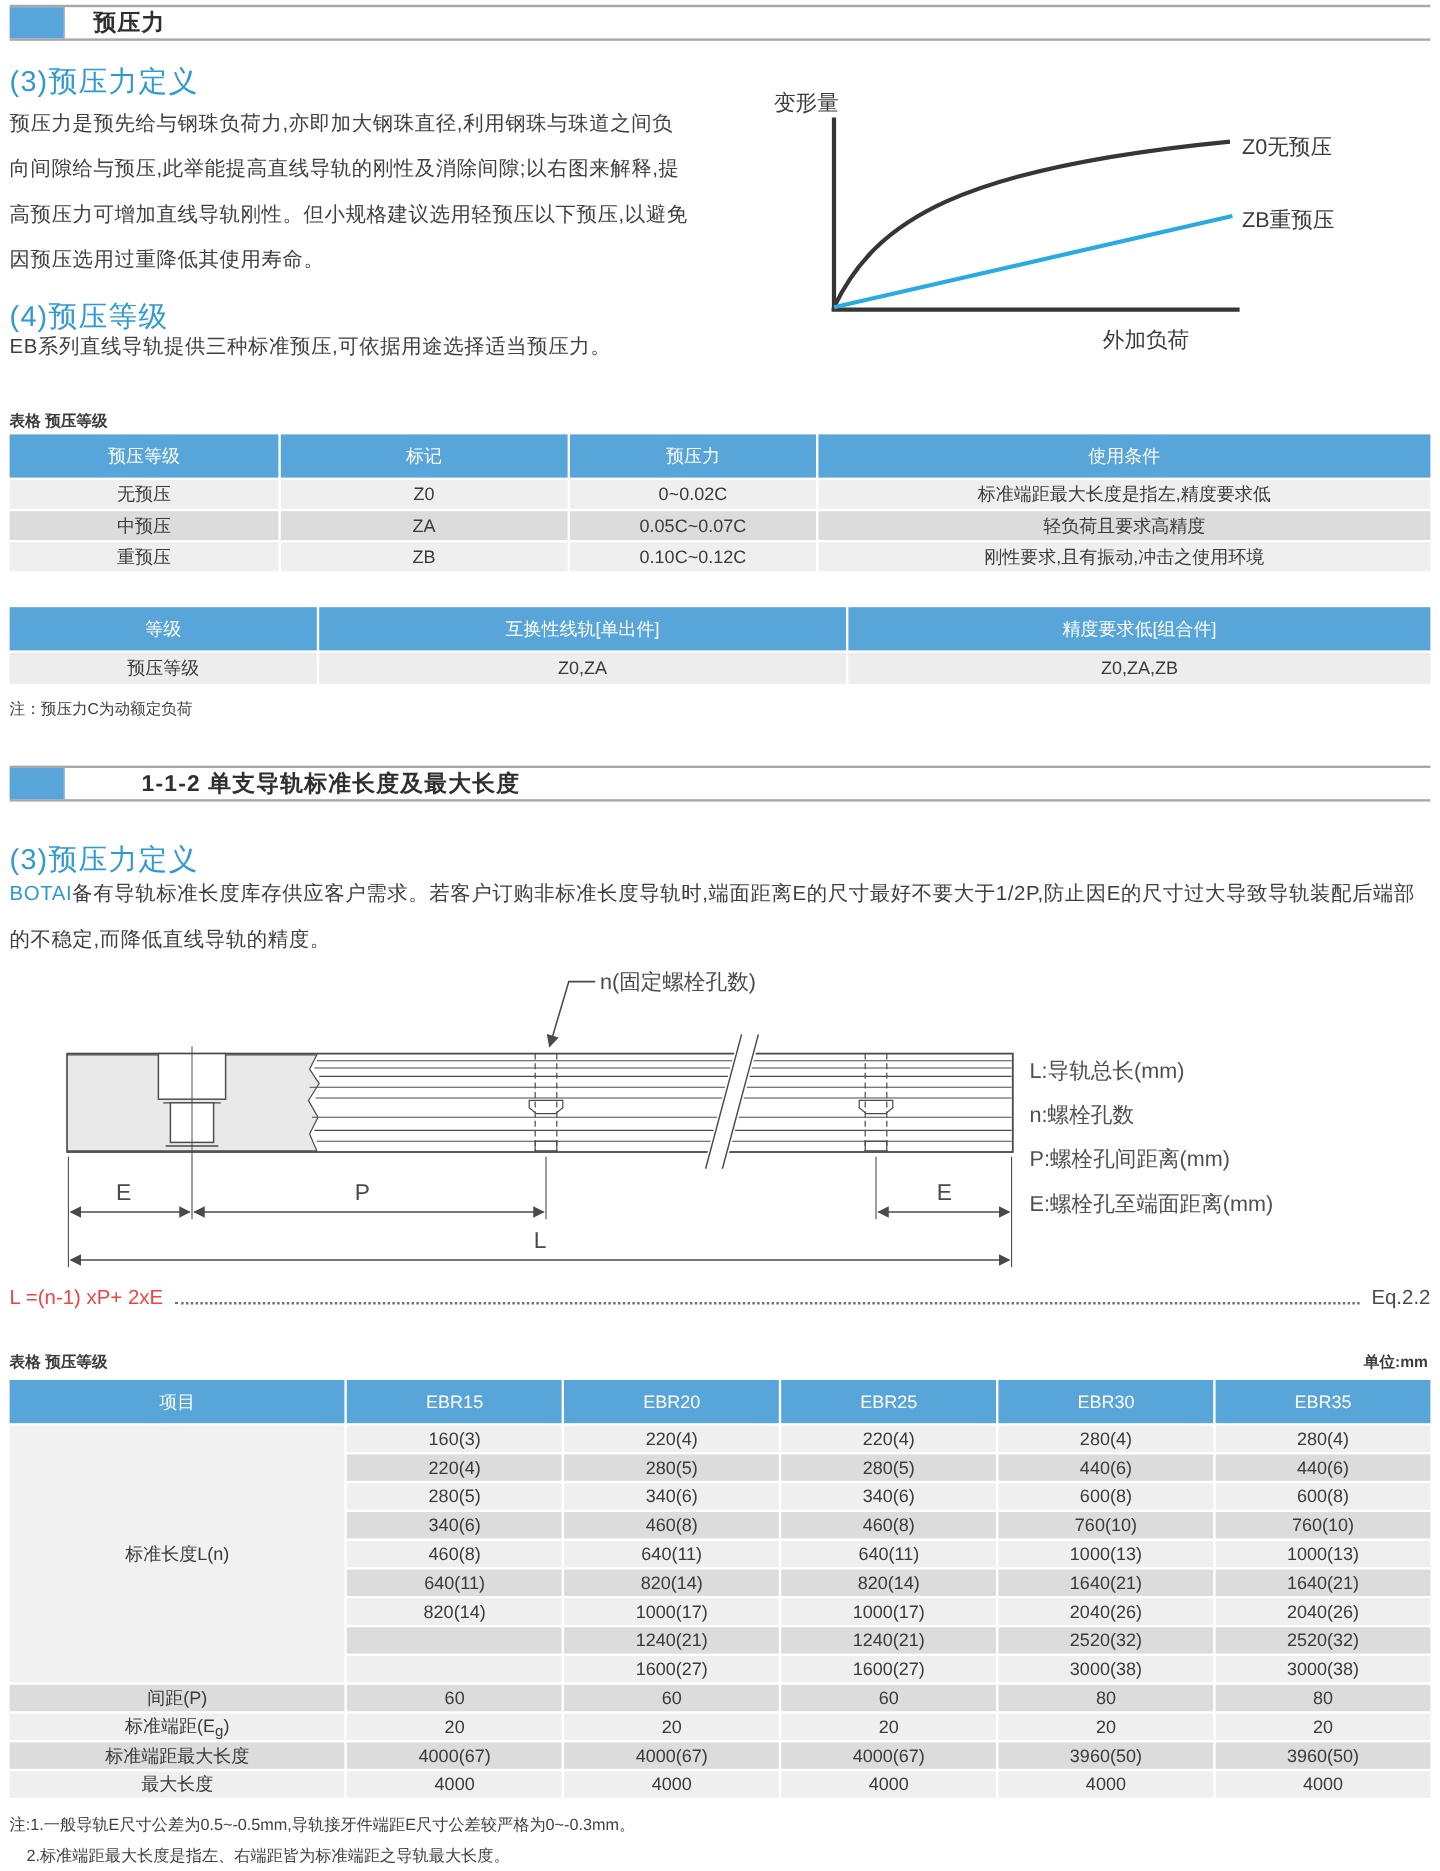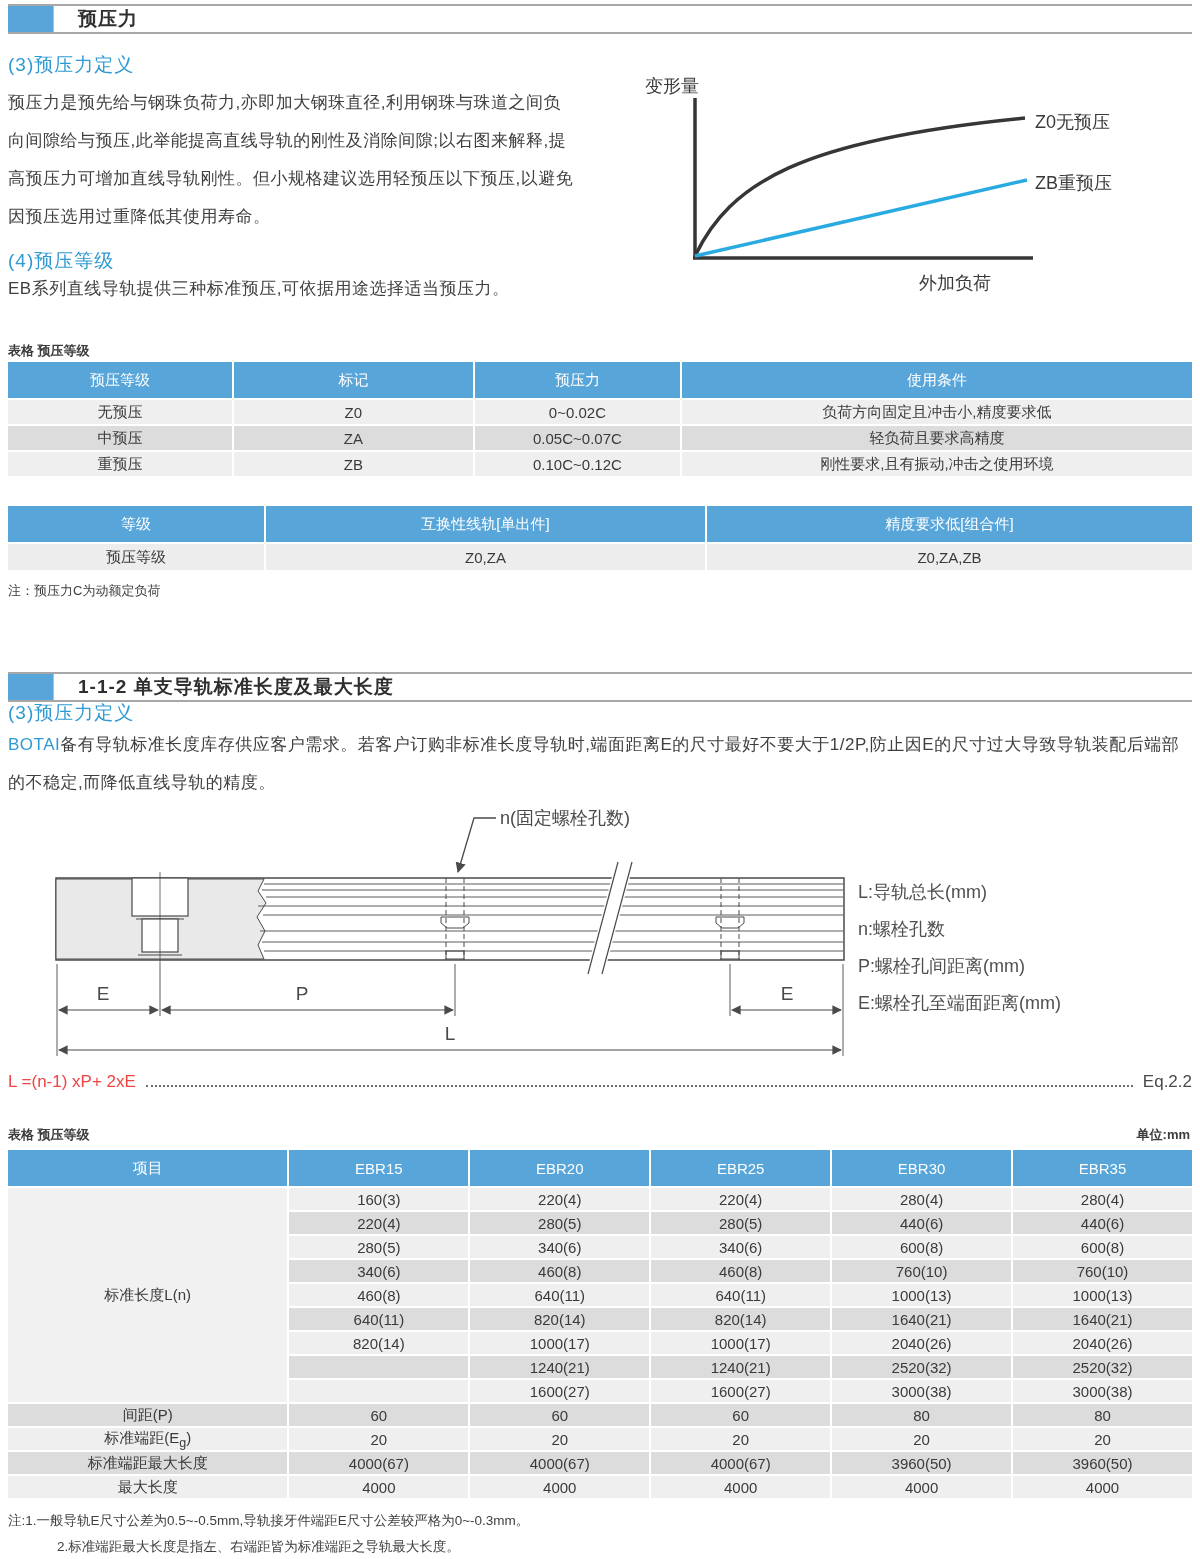--- a/index.html
+++ b/index.html
@@ -7,21 +7,21 @@
   body { font-family:"Liberation Sans", sans-serif; color:#3f3f3f; }
   #page { position:relative; width:1200px; height:1559px; background:#fff; overflow:hidden;text-decoration:underline; }
 
   
   .band { position:absolute; left:8px; width:1184px; height:30px;
           border-top:2px solid #a7a7a7; border-bottom:2px solid #a7a7a7;
           display:flex; align-items:center; background:#fff; }
   .band .accent { width:46px; height:100%; background:#58a5d9; border-right:1px solid #bcbcbc; }
   .band .btitle { font-size:19px; font-weight:bold; color:#2f2f2f; padding-left:24px; letter-spacing:1px; }
 
-  .bluehead { position:absolute; left:8px; font-size:19px; color:#2f9ad2; letter-spacing:1px; }
+  .bluehead { position:absolute; left:8px; font-size:24px; color:#2f9ad2; letter-spacing:1px; }
   .para { position:absolute; left:8px; font-size:17px; line-height:38px; color:#3f3f3f; letter-spacing:0.5px; }
   .brand { color:#2f9ad2; }
 
   .caption { position:absolute; left:8px; font-size:13px; color:#3c3c3c; font-weight:bold; }
   .unit { position:absolute; right:10px; font-size:13px; color:#3c3c3c; font-weight:bold; }
 
   table { border-collapse:separate; border-spacing:2px; table-layout:fixed; }
   .dtable { position:absolute; left:6px; width:1188px; }
   th { background:#58a5d9; color:#ffffff; font-weight:normal; font-size:15px; height:36px; }
   td { font-size:15px; color:#3a3a3a; text-align:center; height:24px; vertical-align:middle; }
@@ -79,21 +79,21 @@
         <tr>
       <th>预压等级</th>
       <th>标记</th>
       <th>预压力</th>
       <th>使用条件</th>
     </tr>
     <tr class="r-light">
       <td>无预压</td>
       <td>Z0</td>
       <td>0~0.02C</td>
-      <td>负荷方向固定且冲击小,精度要求低</td>
+      <td>标准端距最大长度是指左,精度要求低</td>
     </tr>
     <tr class="r-dark">
       <td>中预压</td>
       <td>ZA</td>
       <td>0.05C~0.07C</td>
       <td>轻负荷且要求高精度</td>
     </tr>
     <tr class="r-light">
       <td>重预压</td>
       <td>ZB</td>
@@ -117,21 +117,21 @@
     </tr>
     <tr>
       <td style="background:#ededed; height:26px;">预压等级</td>
       <td style="background:#ededed; height:26px;">Z0,ZA</td>
       <td style="background:#ededed; height:26px;">Z0,ZA,ZB</td>
     </tr>
   </tbody>
     </table>
   <div class="noteline" style="top:582px;">注：预压力C为动额定负荷</div>
 
-  <div class="band" style="top:672px;">
+  <div class="band" style="top:638px;gap:40px;">
     <div class="accent"></div>
     <div class="btitle">1-1-2 单支导轨标准长度及最大长度</div>
   </div>
 
   <div class="bluehead" style="top:700px;">(3)预压力定义</div>
   <div class="para" style="top:726px; width:1184px;"><span class="brand">BOTAI</span><span>备有导轨标准长度库存供应客户需求。若客户订购非标准长度导轨时,端面距离E的尺寸最好不要大于1/2P,防止因E的尺寸过大导致导轨装配后端部的不稳定,而降低直线导轨的精度。</span></div>
 
   <svg style="position:absolute; left:0; top:798px;" width="1200" height="270" viewBox="0 0 1200 270">
     <defs>
       <marker id="arrow" viewBox="0 0 10 10" refX="9" refY="5" markerWidth="8" markerHeight="8" orient="auto-start-reverse">
@@ -324,15 +324,15 @@
       <td>4000</td>
       <td>4000</td>
       <td>4000</td>
       <td>4000</td>
       <td>4000</td>
     </tr>
   </tbody>
     </table>
 
   <div class="bnote" style="top:1512px;">注:1.一般导轨E尺寸公差为0.5~-0.5mm,导轨接牙件端距E尺寸公差较严格为0~-0.3mm。</div>
-  <div class="bnote" style="top:1538px; left:22px;margin-left:35px;">2.标准端距最大长度是指左、右端距皆为标准端距之导轨最大长度。</div>
+  <div class="bnote" style="top:1538px; left:22px;">2.标准端距最大长度是指左、右端距皆为标准端距之导轨最大长度。</div>
 
 </div>
 
 </body></html>

